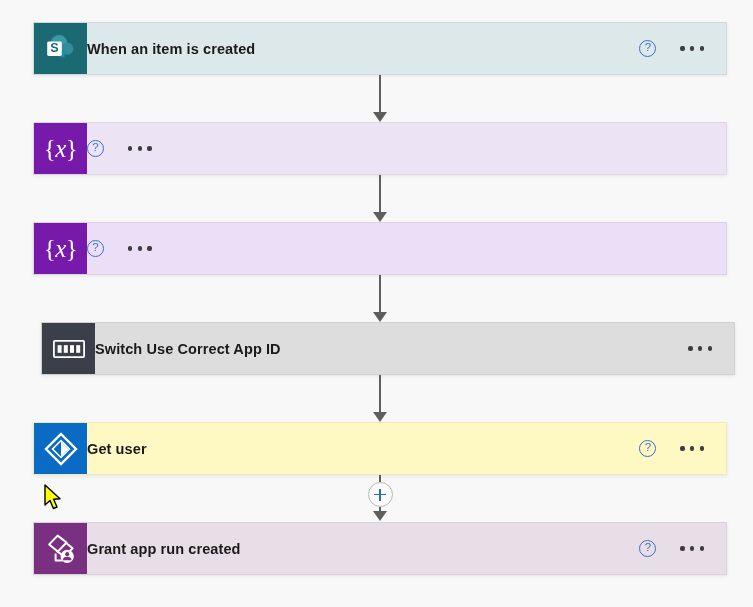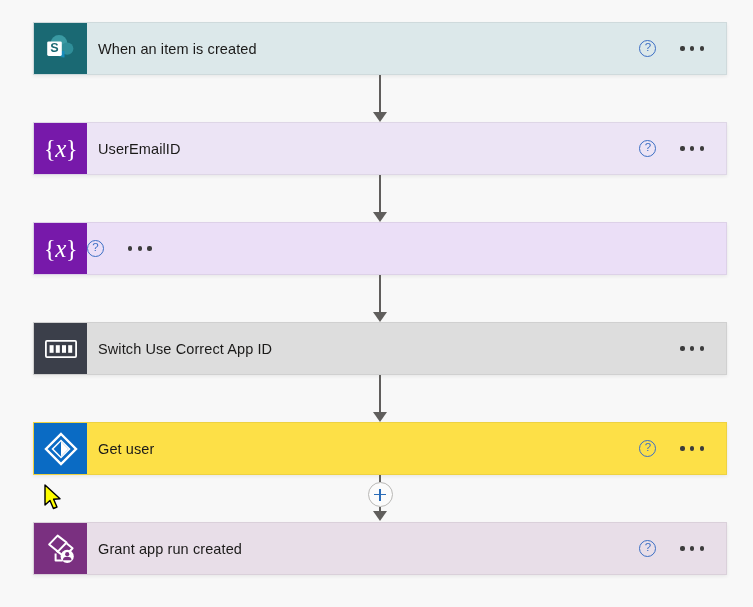--- a/index.html
+++ b/index.html
@@ -42,22 +42,23 @@
     display: flex;
     align-items: center;
     justify-content: center;
     position: relative;
   }
 
   .card-body {
     flex: 1;
     display: flex;
     align-items: center;
-    padding-left: 11px;
+    padding-left: 0;
     min-width: 0;
+    font-weight: bold;
   }
 
   .card-title {
     font-size: 14.5px;
     color: #1b1a19;
     letter-spacing: 0.1px;
     white-space: nowrap;
     overflow: hidden;
     text-overflow: ellipsis;
   }
@@ -203,23 +204,20 @@
           <i></i>
           <i></i>
           <i></i>
         </div>
       </div>
     </div>
     <div class="card" style="top: 122px; background: rgb(236, 228, 245);">
       <div class="card-icon" style="background: rgb(119, 25, 170);">
         <span class="var-glyph">{<i style="font-family:'Liberation Serif',serif;">x</i>}</span>
       </div>
-      <div class="card-body">
-        <span class="card-title">UserEmailID</span>
-      </div>
       <div class="card-actions">
         <div class="help-icon">
           <span>?</span>
         </div>
         <div class="ellipsis-icon">
           <i></i>
           <i></i>
           <i></i>
         </div>
       </div>
@@ -232,42 +230,42 @@
         <div class="help-icon">
           <span>?</span>
         </div>
         <div class="ellipsis-icon">
           <i></i>
           <i></i>
           <i></i>
         </div>
       </div>
     </div>
-    <div class="card" style="top: 322px; background: rgb(221, 221, 221);">
+    <div class="card" style="top: 322px; background: rgb(221, 221, 221); margin-left: 8px;">
       <div class="card-icon" style="background: rgb(59, 63, 74);">
         <svg class="glyph" width="32" height="18" viewBox="0 0 32 18">
     <rect x="0.9" y="0.9" width="30.2" height="16.2" rx="1" fill="none" stroke="#ffffff" stroke-width="1.8"></rect>
     <rect x="4.6" y="5.2" width="4" height="7.6" fill="#ffffff"></rect>
     <rect x="10.8" y="5.2" width="4" height="7.6" fill="#ffffff"></rect>
     <rect x="17" y="5.2" width="4" height="7.6" fill="#ffffff"></rect>
     <rect x="23.2" y="5.2" width="4" height="7.6" fill="#ffffff"></rect>
   </svg>
       </div>
       <div class="card-body">
         <span class="card-title">Switch Use Correct App ID</span>
       </div>
       <div class="card-actions">
         <div class="ellipsis-icon">
           <i></i>
           <i></i>
           <i></i>
         </div>
       </div>
     </div>
-    <div class="card" style="top: 422px; background: #fde047;">
+    <div class="card" style="top: 422px; background: #fef9c3;">
       <div class="card-icon" style="background: rgb(10, 107, 196);">
         <svg class="glyph" width="34" height="34" viewBox="0 0 34 34">
     <path d="M17 2 L32 17 L17 32 L2 17 Z" fill="none" stroke="#ffffff" stroke-width="2.4"></path>
     <path d="M17 7.4 L26.6 17 L17 26.6 L7.4 17 Z" fill="#ffffff"></path>
     <path d="M17 9.6 L24.4 17 L17 24.4 L9.6 17 Z" fill="#0a6bc4"></path>
     <path d="M17 9.6 L24.4 17 L17 24.4 Z" fill="#ffffff"></path>
   </svg>
       </div>
       <div class="card-body">
         <span class="card-title">Get user</span>

